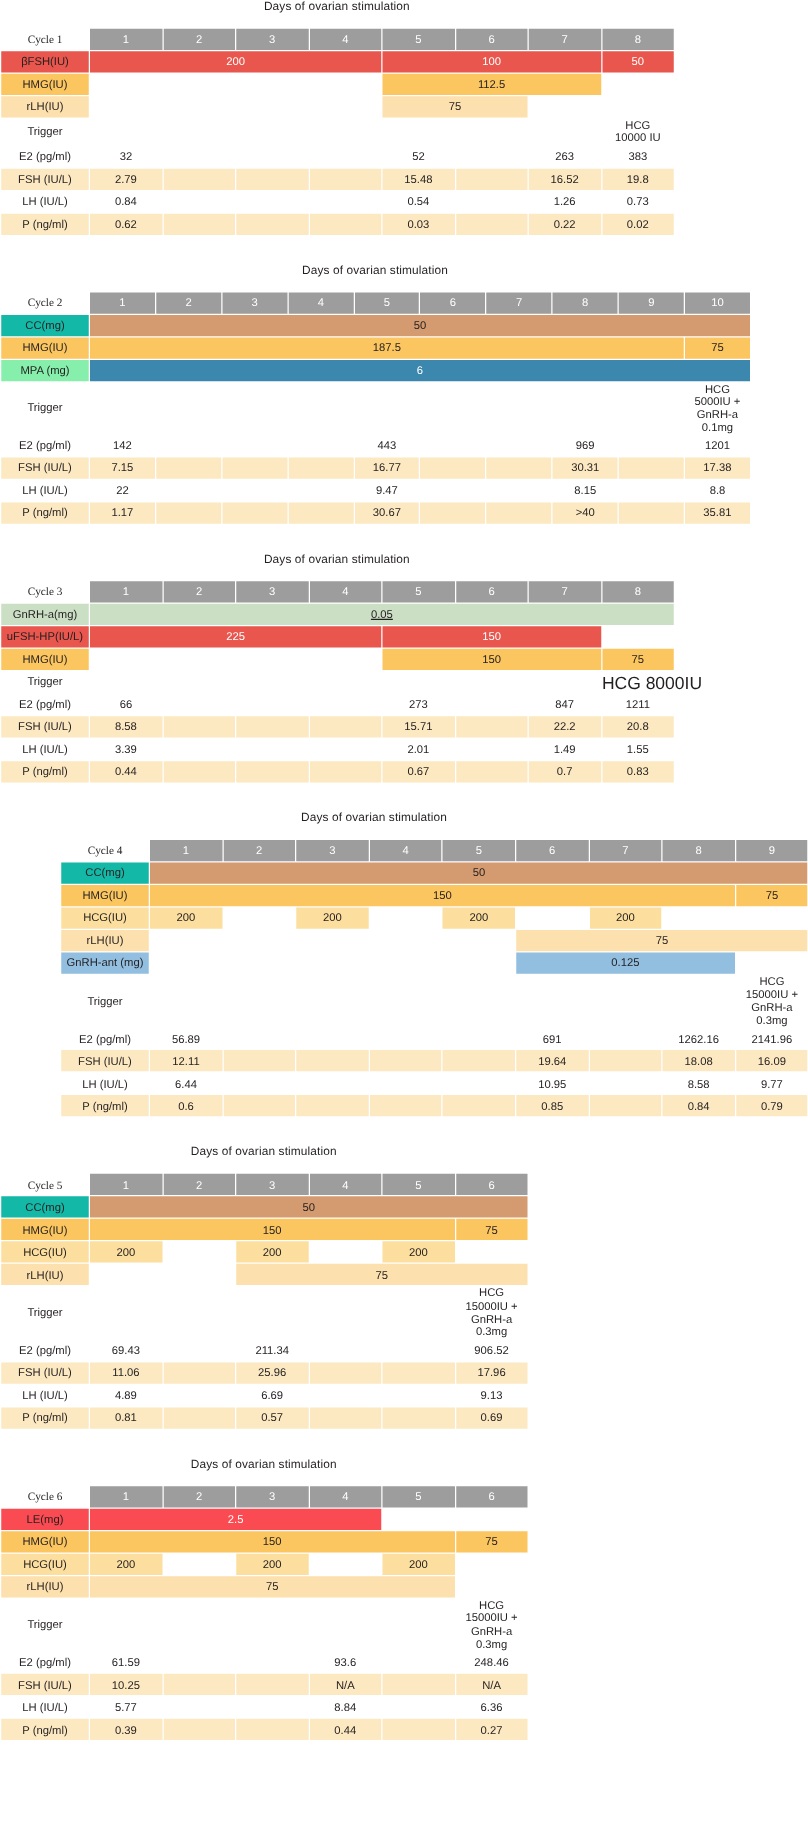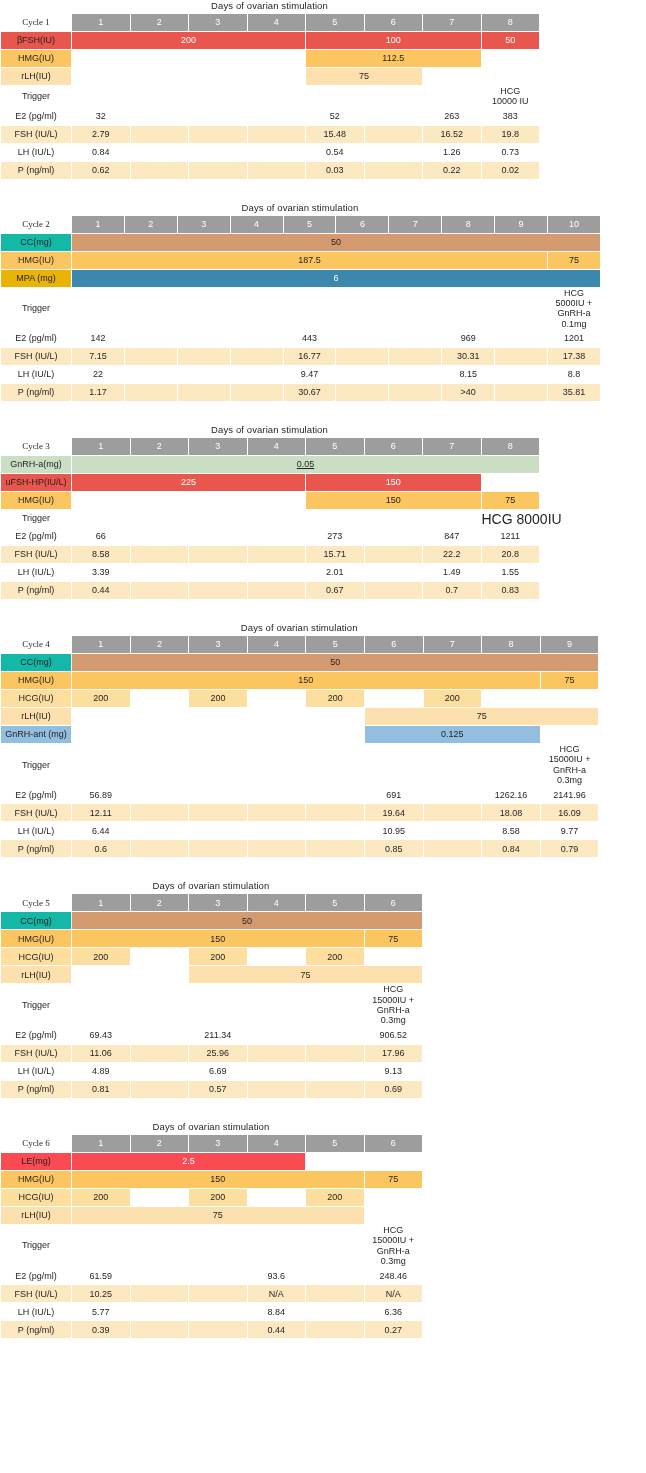--- a/index.html
+++ b/index.html
@@ -15,21 +15,21 @@
     -webkit-font-smoothing: antialiased;
   }
   .page { width: 646px; position: relative; }
 
   .cycle-block { position: relative; width: 646px; }
 
   .caption {
     text-align: center;
     font-size: 9.5px;
     color: #231f20;
-    padding-bottom: 2px;
+    padding-bottom: 11px;
     letter-spacing: 0.1px;
   }
   
   .caption-inner { display: block; }
 
   table.cycle {
     border-collapse: separate;
     border-spacing: 1px 1px;
     table-layout: fixed;
     margin: 0;
@@ -83,21 +83,21 @@
   .c-gnrhant{ background: #92bee0; color: #231f20; }
   .c-le     { background: #fb4b52; color: #ffffff; }
   .c-lab    { background: #fce9c2; color: #231f20; }
   .c-blank  { background: transparent; }
 
   
   .l-bfsh   { background: #e8564e; color: #ffffff; }
   .l-hmg    { background: #fbc560; color: #231f20; }
   .l-rlh    { background: #fce0ad; color: #231f20; }
   .l-cc     { background: #14b8a6; color: #231f20; }
-  .l-mpa    { background: #eab308; color: #ffffff; }
+  .l-mpa    { background: #86efac; color: #ffffff; }
   .l-gnrha  { background: #cbdfc4; color: #231f20; }
   .l-ufsh   { background: #e8564e; color: #ffffff; font-size: 8px; }
   .l-hcgiu  { background: #fcdf9e; color: #231f20; }
   .l-gnrhant{ background: #92bee0; color: #231f20; font-size: 8.5px; }
   .l-le     { background: #fb4b52; color: #ffffff; }
   .l-lab    { background: #fce9c2; color: #231f20; }
   .l-plainlab { background: transparent; color: #231f20; }
 
   
   td.trigger-tall { vertical-align: middle; }
@@ -415,21 +415,21 @@
               <td class="c-lab">0.83</td>
             </tr>
           </tbody>
         </table>
       </div>
       <div class="block-gap"></div>
       <div class="cycle-block">
         <div class="caption" style="width: 598.4px;">
           <span class="caption-inner">Days of ovarian stimulation</span>
         </div>
-        <table class="cycle" style="width: 598.4px;">
+        <table class="cycle" style="width: 598.4px; margin-left: 48px;">
           <colgroup>
             <col style="width: 70px;">
             <col style="width: 57.6px;">
             <col style="width: 57.6px;">
             <col style="width: 57.6px;">
             <col style="width: 57.6px;">
             <col style="width: 57.6px;">
             <col style="width: 57.6px;">
             <col style="width: 57.6px;">
             <col style="width: 57.6px;">

